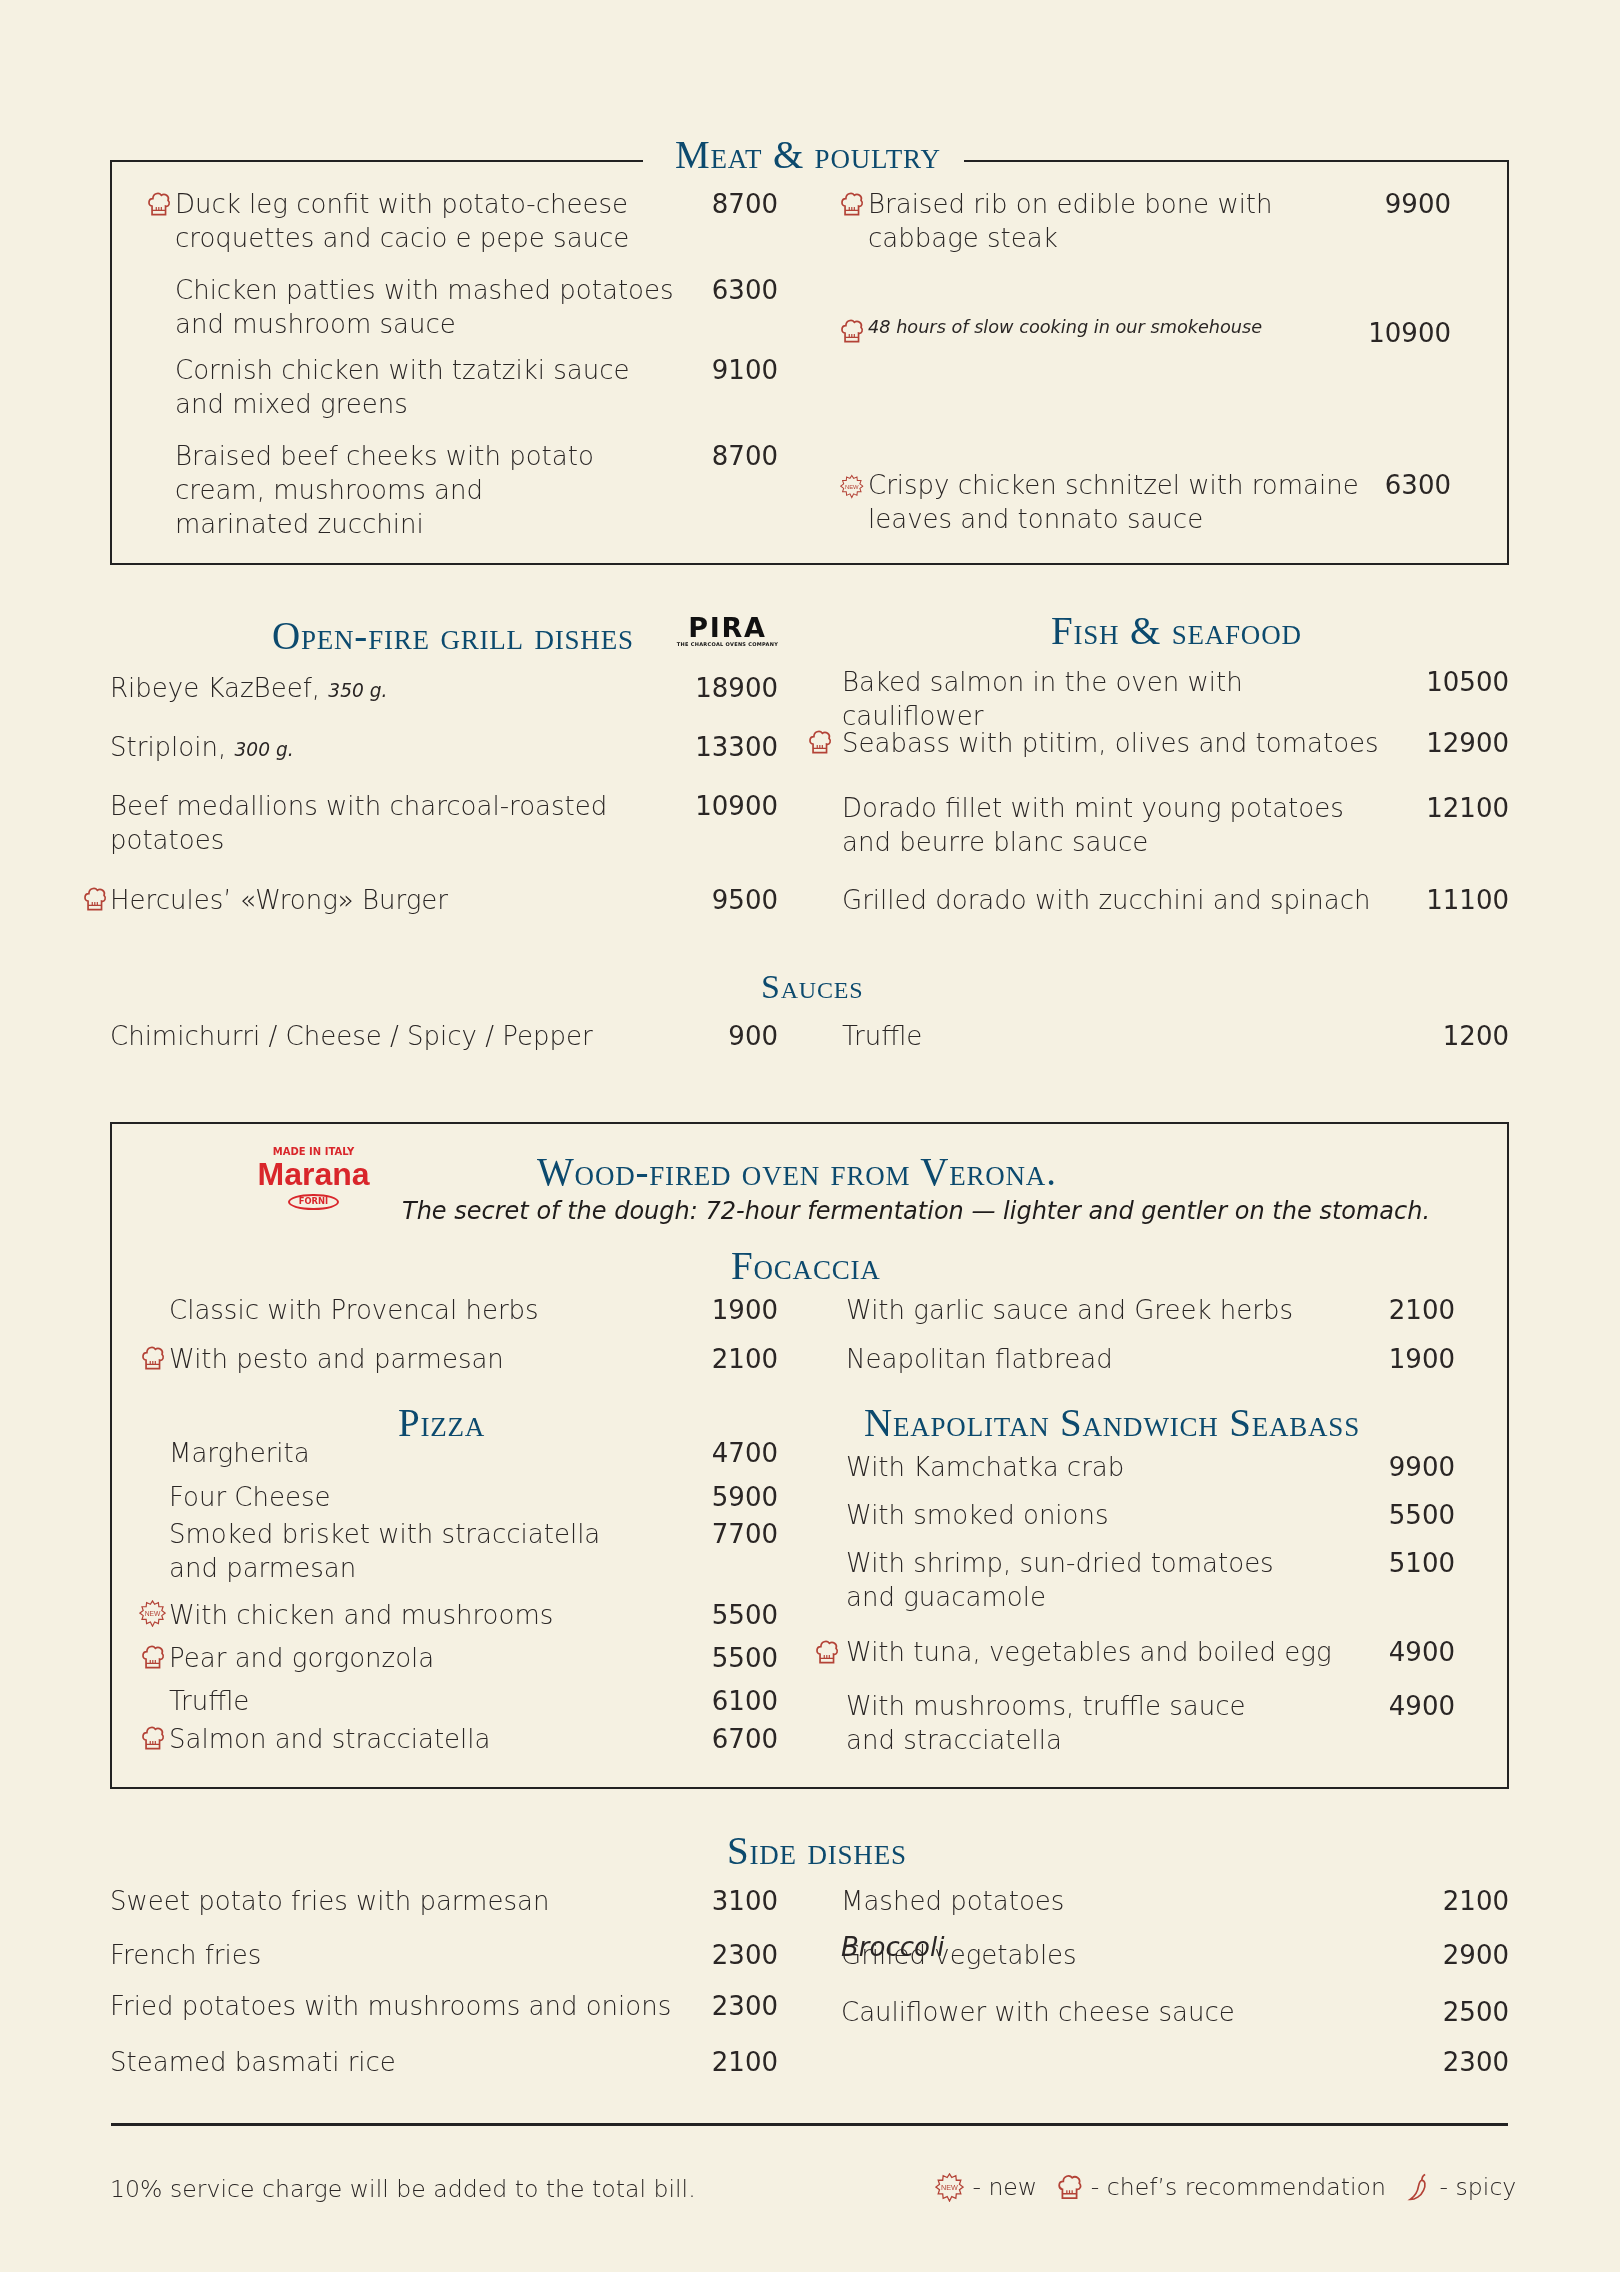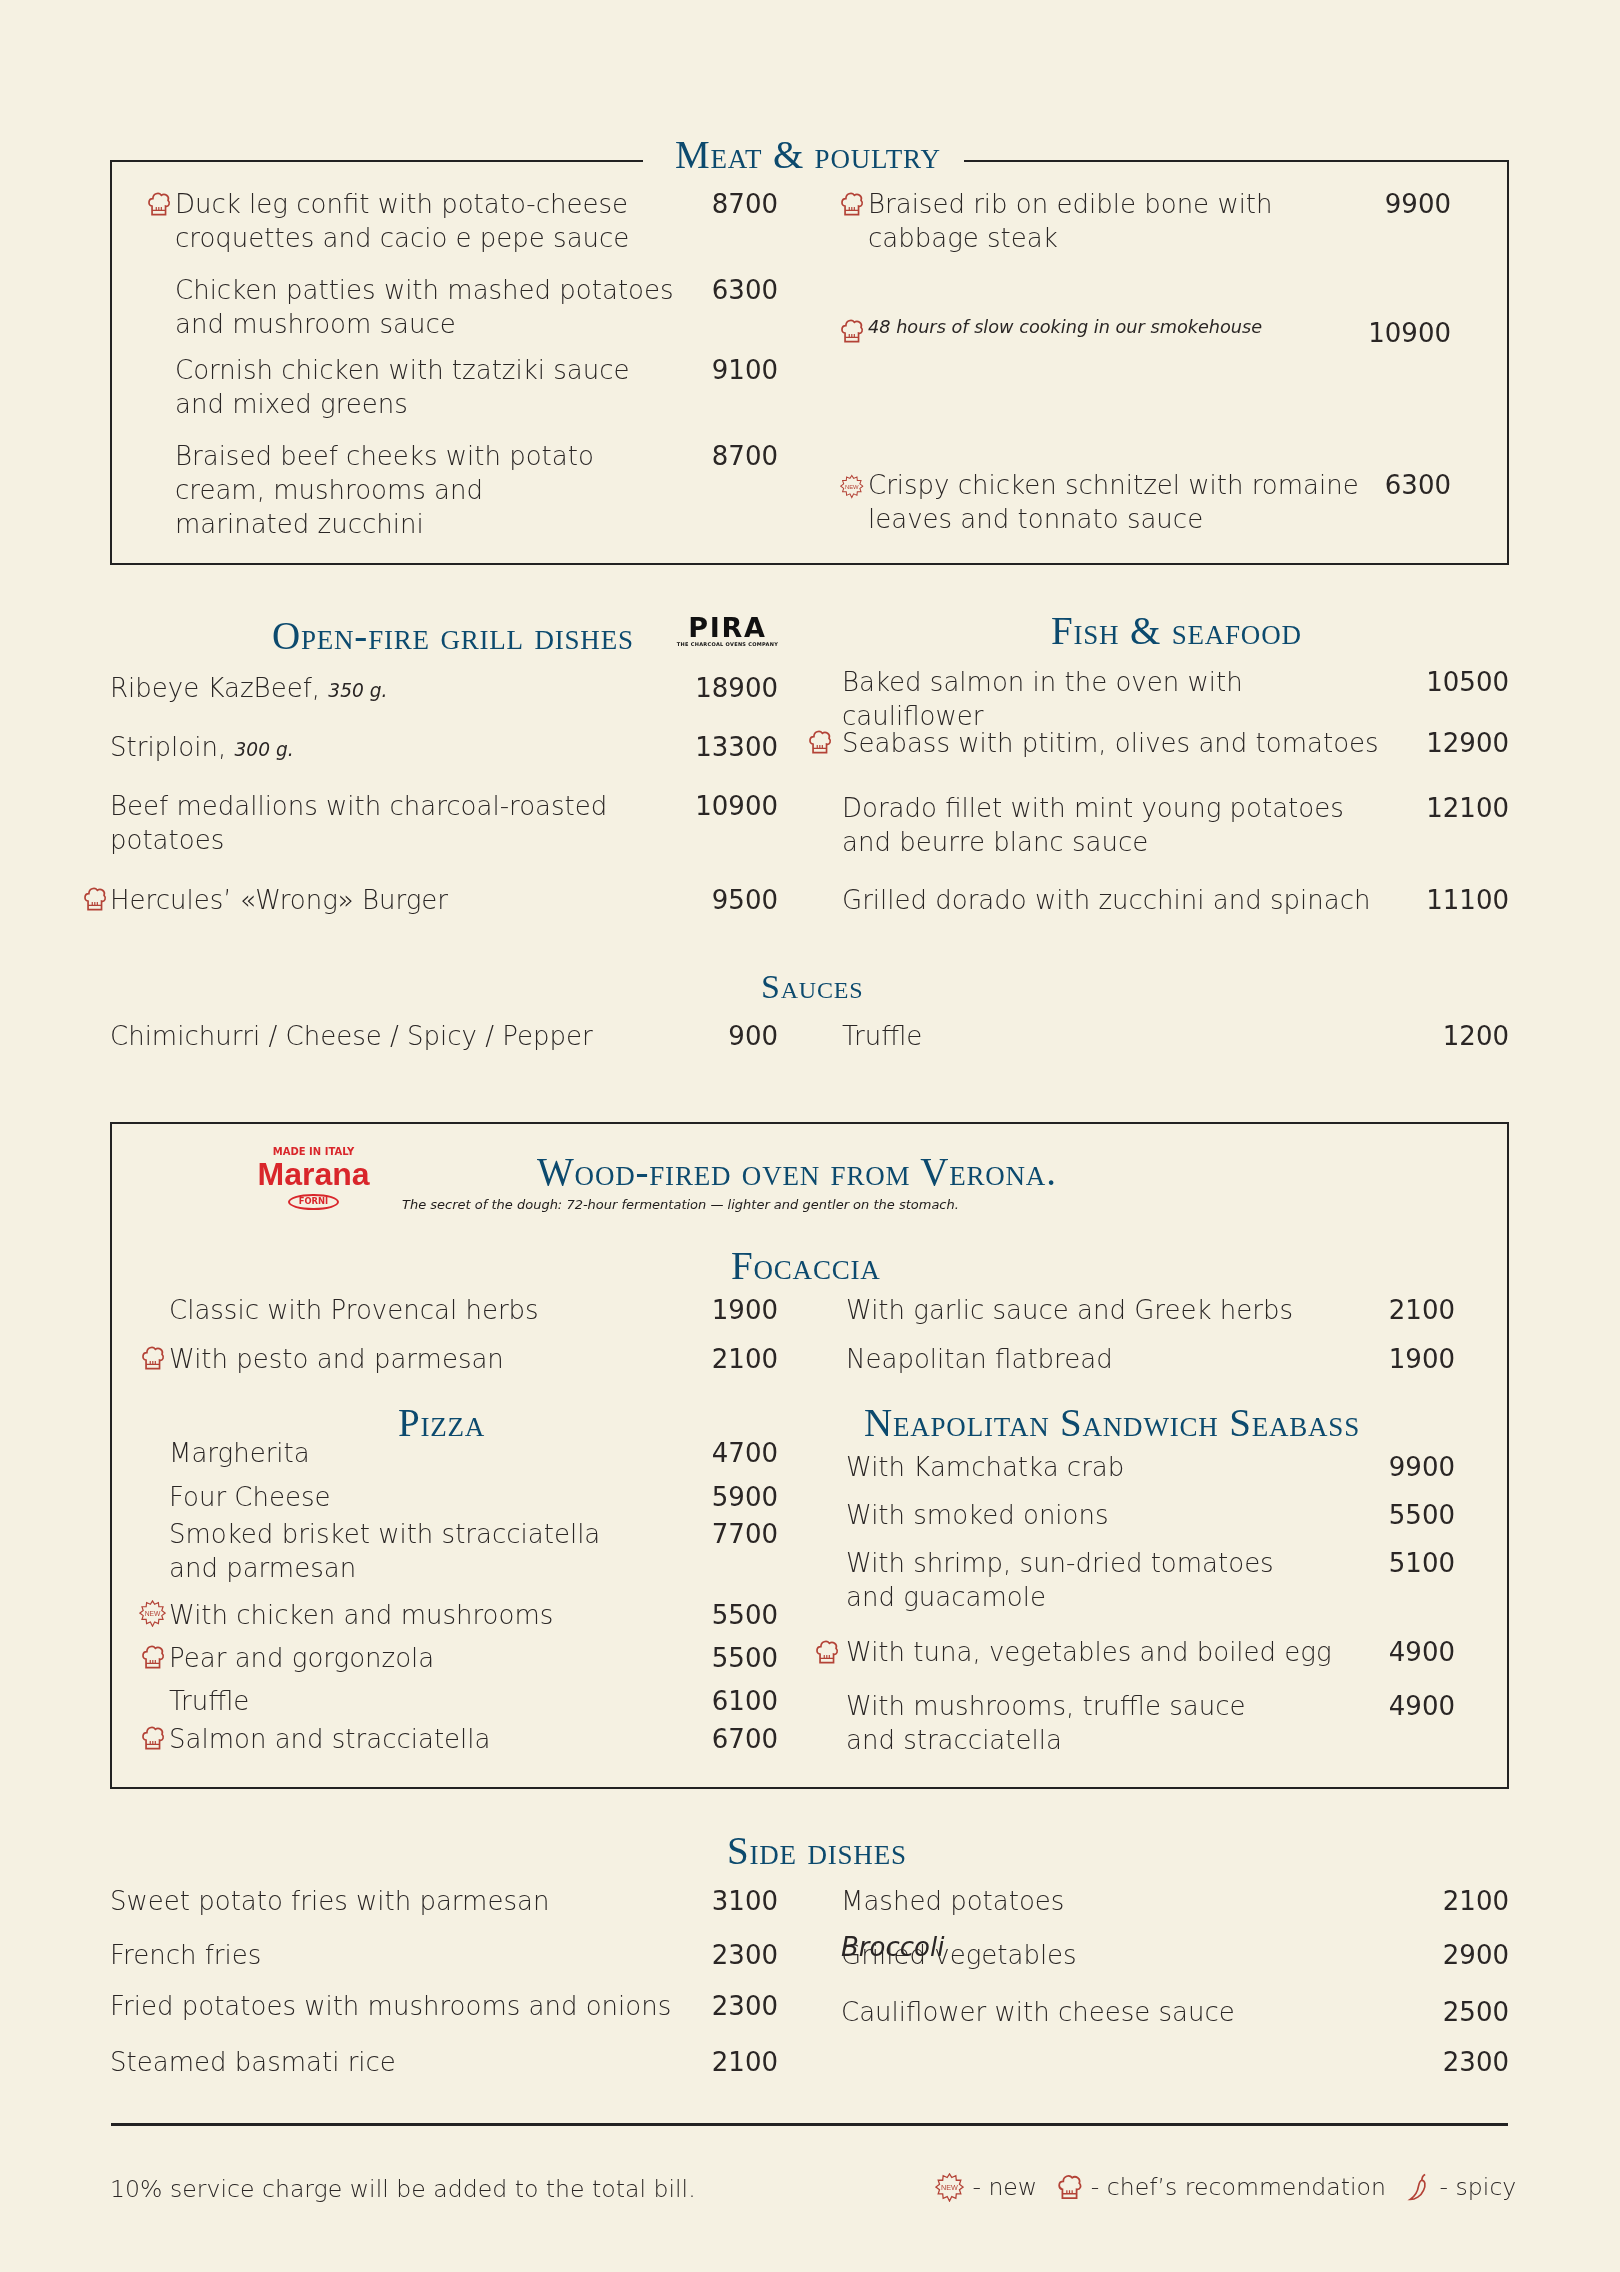--- a/index.html
+++ b/index.html
@@ -191,21 +191,21 @@
 
 <div class="box" style="left:110px; top:1122px; width:1399px; height:667px;"></div>
 
 <div class="logo" style="left:250px; top:1146px; width:127px; text-align:center; color:#d9262b;">
   <div style="font-family:'DejaVu Sans',sans-serif; font-weight:bold; font-size:10px;">MADE IN ITALY</div>
   <div style="font-family:'Liberation Sans',sans-serif; font-weight:bold; font-size:32px; line-height:34px;">Marana</div>
   <div style="display:inline-block; margin-top:1.7px; padding:0 8.4px; border:2.5px solid #d9262b; border-radius:50%; font-family:'DejaVu Sans',sans-serif; font-weight:bold; font-size:8.4px; line-height:11.8px;">FORNI</div>
 </div>
 
 <div class="abs title" style="left:537px; top:1152px;">Wood-fired oven from Verona.</div>
-<div class="abs" style="left:402px; top:1197px; font-style:italic; font-size:13px; color:#1f1c1b; white-space:nowrap;">The secret of the dough: 72-hour fermentation — lighter and gentler on the stomach.</div>
+<div class="abs" style="left:402px; top:1197px; font-style:italic; font-size:24px; color:#1f1c1b; white-space:nowrap;">The secret of the dough: 72-hour fermentation — lighter and gentler on the stomach.</div>
 
 <div class="abs title" style="left:731px; top:1246px;">Focaccia</div>
 
 <div class="item" style="left:169px; top:1293px; width:506px;">
     <span class="name">Classic with Provencal herbs</span>
   </div>
 <div class="price" style="left:675px; top:1293px; width:103px;">1900</div>
 
 <svg class="icon" style="left:141px; top:1345px;" viewBox="0 0 28 32" width="23.6" height="27">
     <use href="#chef"></use>

